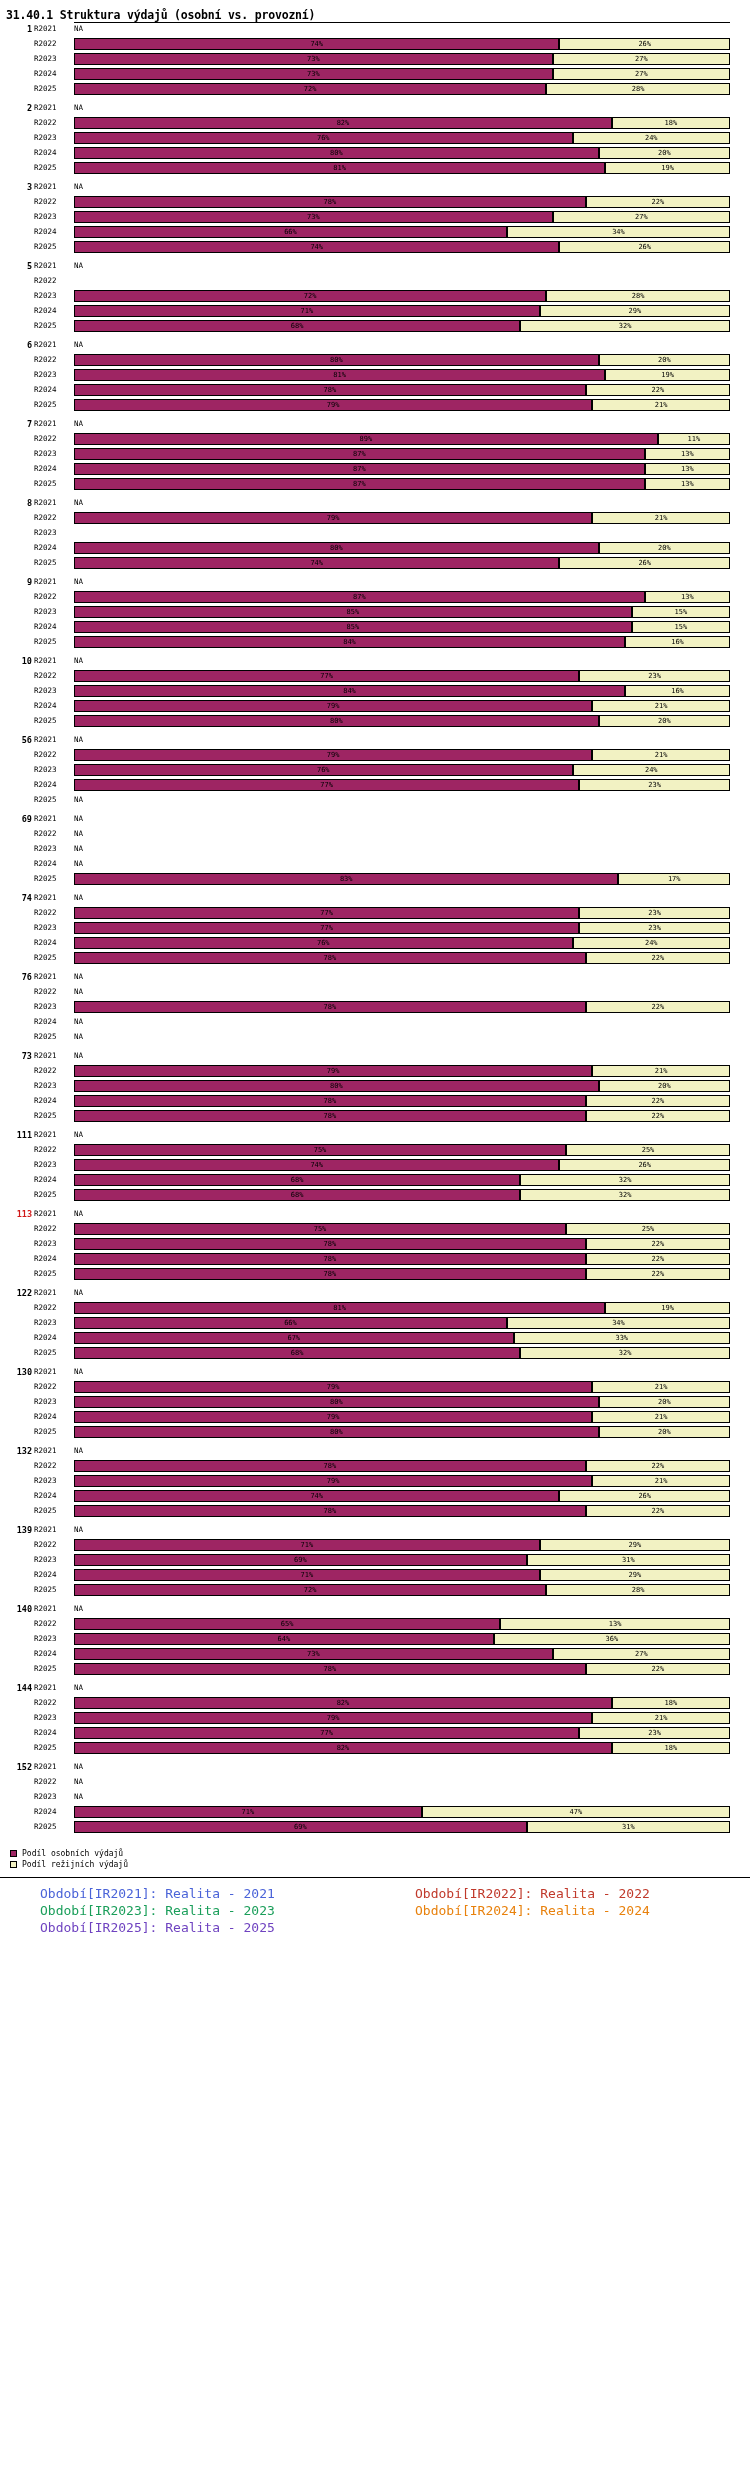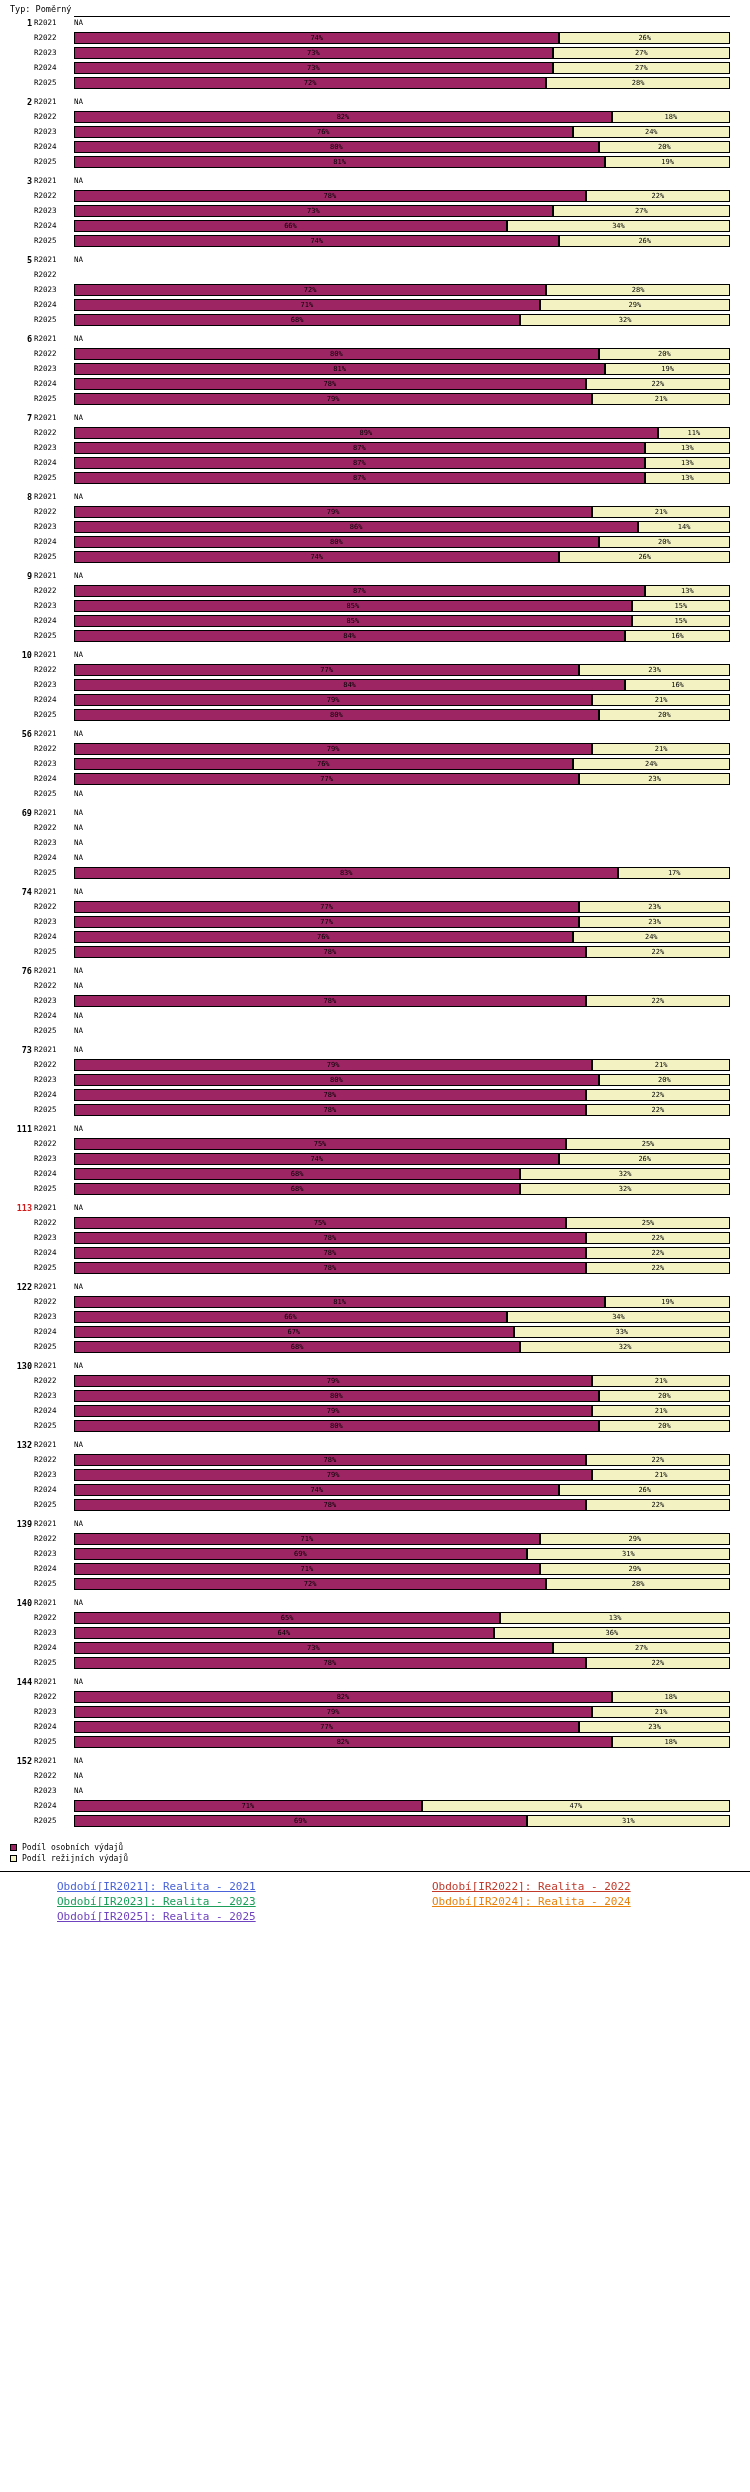--- a/index.html
+++ b/index.html
@@ -21,33 +21,33 @@
   .vlabel{position:absolute;top:1px;font-size:7px;text-align:center;line-height:10px;}
   .vlabel.l1{color:#000;}
   .axisline{position:absolute;left:74px;top:0;height:1px;background:#000;}
   .legend{margin-top:10px;padding-left:10px;}
   .legend .item{font-size:8px;margin:2px 0;display:flex;align-items:center;}
   .sw{width:7px;height:7px;display:inline-block;margin-right:5px;border:1px solid #000;box-sizing:border-box;}
   .sw.p{background:#9e2563;}
   .sw.r{background:#f2f2c3;}
   .periods{margin-top:8px;padding:6px 0 8px 0;border-top:1px solid #000;display:flex;flex-wrap:wrap;}
   .periods .col{width:50%;box-sizing:border-box;padding-left:40px;}
-  .periods .p{font-size:11px;margin:2px 17px;text-decoration:underline;}
+  .periods .p{font-size:13px;margin:2px 0;}
   .c1{color:#4a63d8;}
   .c2{color:#c0392b;}
   .c3{color:#1a9e5a;}
   .c4{color:#e8810c;}
   .c5{color:#6f43c0;}
 </style>
 </head>
 <body>
 
 <div class="page">
 
-  <div class="typ">Typ: Poměrný</div>
+  <div class="subtitle">31.40.1 Struktura výdajů (osobní vs. provozní)</div>
 
   <div class="chart" id="chart-body">
       <div class="grp" style="height: 79px;">
         <div class="axisline" style="right: 20px; left: 74px; width: auto;"></div>
         <div class="grp-label" style="top: 2px;">1</div>
         <div class="row">
           <div class="rowlab">R2021</div>
           <div class="track">
             <div class="na">NA</div>
           </div>
@@ -320,26 +320,20 @@
           <div class="rowlab">R2022</div>
           <div class="track">
             <div class="seg1" style="width: 79%;"></div>
             <div class="seg2" style="left: 79%; width: 21%;"></div>
             <div class="vlabel l1" style="left: 0%; width: 79%;">79%</div>
             <div class="vlabel" style="left: 79%; width: 21%;">21%</div>
           </div>
         </div>
         <div class="row">
           <div class="rowlab">R2023</div>
-          <div class="track">
-            <div class="seg1" style="width: 86%;"></div>
-            <div class="seg2" style="left: 86%; width: 14%;"></div>
-            <div class="vlabel l1" style="left: 0%; width: 86%;">86%</div>
-            <div class="vlabel" style="left: 86%; width: 14%;">14%</div>
-          </div>
         </div>
         <div class="row">
           <div class="rowlab">R2024</div>
           <div class="track">
             <div class="seg1" style="width: 80%;"></div>
             <div class="seg2" style="left: 80%; width: 20%;"></div>
             <div class="vlabel l1" style="left: 0%; width: 80%;">80%</div>
             <div class="vlabel" style="left: 80%; width: 20%;">20%</div>
           </div>
         </div>

